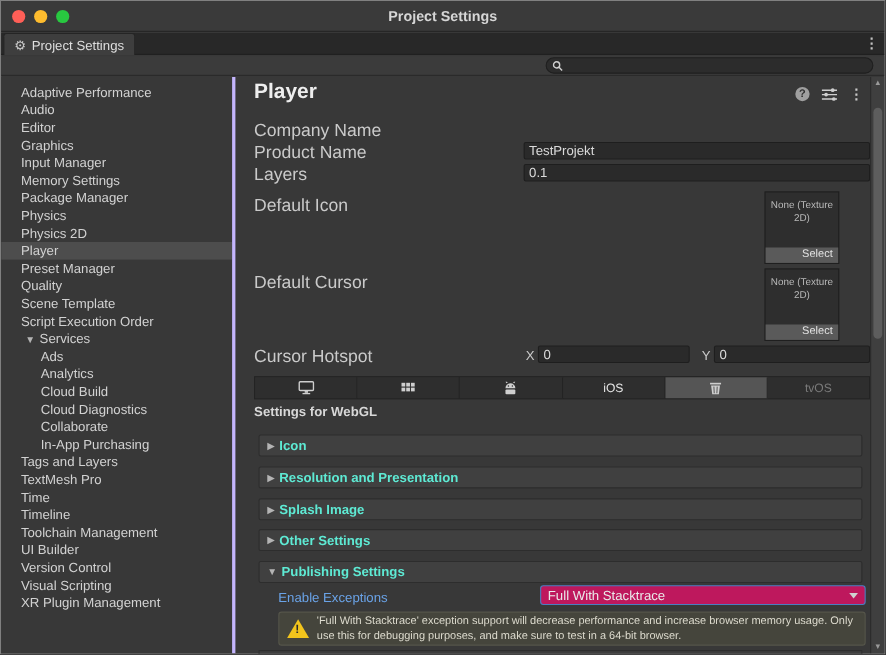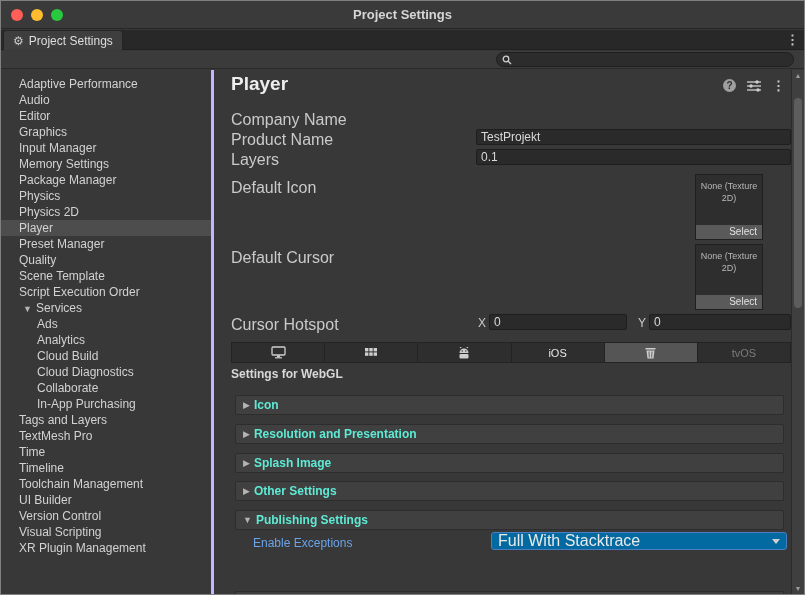--- a/index.html
+++ b/index.html
@@ -59,21 +59,21 @@
   .ptab.sel { background:#555555; }
   .ptab.dis { color:#7a7a7a; }
 
   .settings-for { position:absolute; left:16px; top:297px; font-size:12px; font-weight:bold; color:#d8d8d8; }
 
   .section { position:absolute; left:20px; width:549px; height:20px; background:#404040; border:1px solid #2d2d2d; border-radius:2px; display:flex; align-items:center; padding-left:7px; gap:4px; }
   .section .sec-lbl { font-size:12px; font-weight:bold; color:#5eead4; }
   .sec-tri { font-size:9px; color:#b4b4b4; }
 
   .ee-label { position:absolute; left:38px; top:466px; font-size:12px; color:#6aa3e8; }
-  .dropdown { position:absolute; left:276px; top:462px; width:296px; height:18px; background:#0369a1; border:1px solid #4b7ec1; border-radius:3px; display:flex; align-items:center; justify-content:space-between; padding:0 6px; font-size:16px; color:#eaeaea; }
+  .dropdown { position:absolute; left:276px; top:462px; width:296px; height:18px; background:#be185d; border:1px solid #4b7ec1; border-radius:3px; display:flex; align-items:center; justify-content:space-between; padding:0 6px; font-size:12px; color:#eaeaea; }
   .caret { width:0; height:0; border-left:4px solid transparent; border-right:4px solid transparent; border-top:5px solid #d0d0d0; }
 
   .warnbox { position:absolute; left:38px; top:486px; width:534px; height:31px; background:#45453c; border:1px solid #55554a; border-radius:3px; display:flex; align-items:center; gap:7px; padding:2px 7px; }
   .warn-tri { position:relative; width:0; height:0; border-left:10px solid transparent; border-right:10px solid transparent; border-bottom:17px solid #f2c41c; flex-shrink:0; }
   .warn-tri::after { content:"!"; position:absolute; left:-2.5px; top:3px; font-size:11px; font-weight:bold; color:#2c2c2c; }
   .warn-text { font-size:10px; line-height:1.32; color:#dddbce; }
 
   .bottom-partial { position:absolute; left:20px; top:521px; width:549px; height:6px; background:#3e3e3e; border:1px solid #2d2d2d; }
 
   
@@ -256,20 +256,24 @@
       <span class="sec-tri">▼</span>
       <span class="sec-lbl">Publishing Settings</span>
     </div>
 
     <div class="ee-label">Enable Exceptions</div>
     <div class="dropdown">
       <span>Full With Stacktrace</span>
       <span class="caret"></span>
     </div>
 
+    <div class="warnbox">
+      <div class="warn-tri"></div>
+      <div class="warn-text">'Full With Stacktrace' exception support will decrease performance and increase browser memory usage. Only use this for debugging purposes, and make sure to test in a 64-bit browser.</div>
+    </div>
 
     <div class="bottom-partial"></div>
   </div>
 
   <div class="vscroll">
     <div class="scroll-arrow" style="top:2px">▲</div>
     <div class="scroll-thumb"></div>
     <div class="scroll-arrow" style="bottom:2px">▼</div>
   </div>
 

